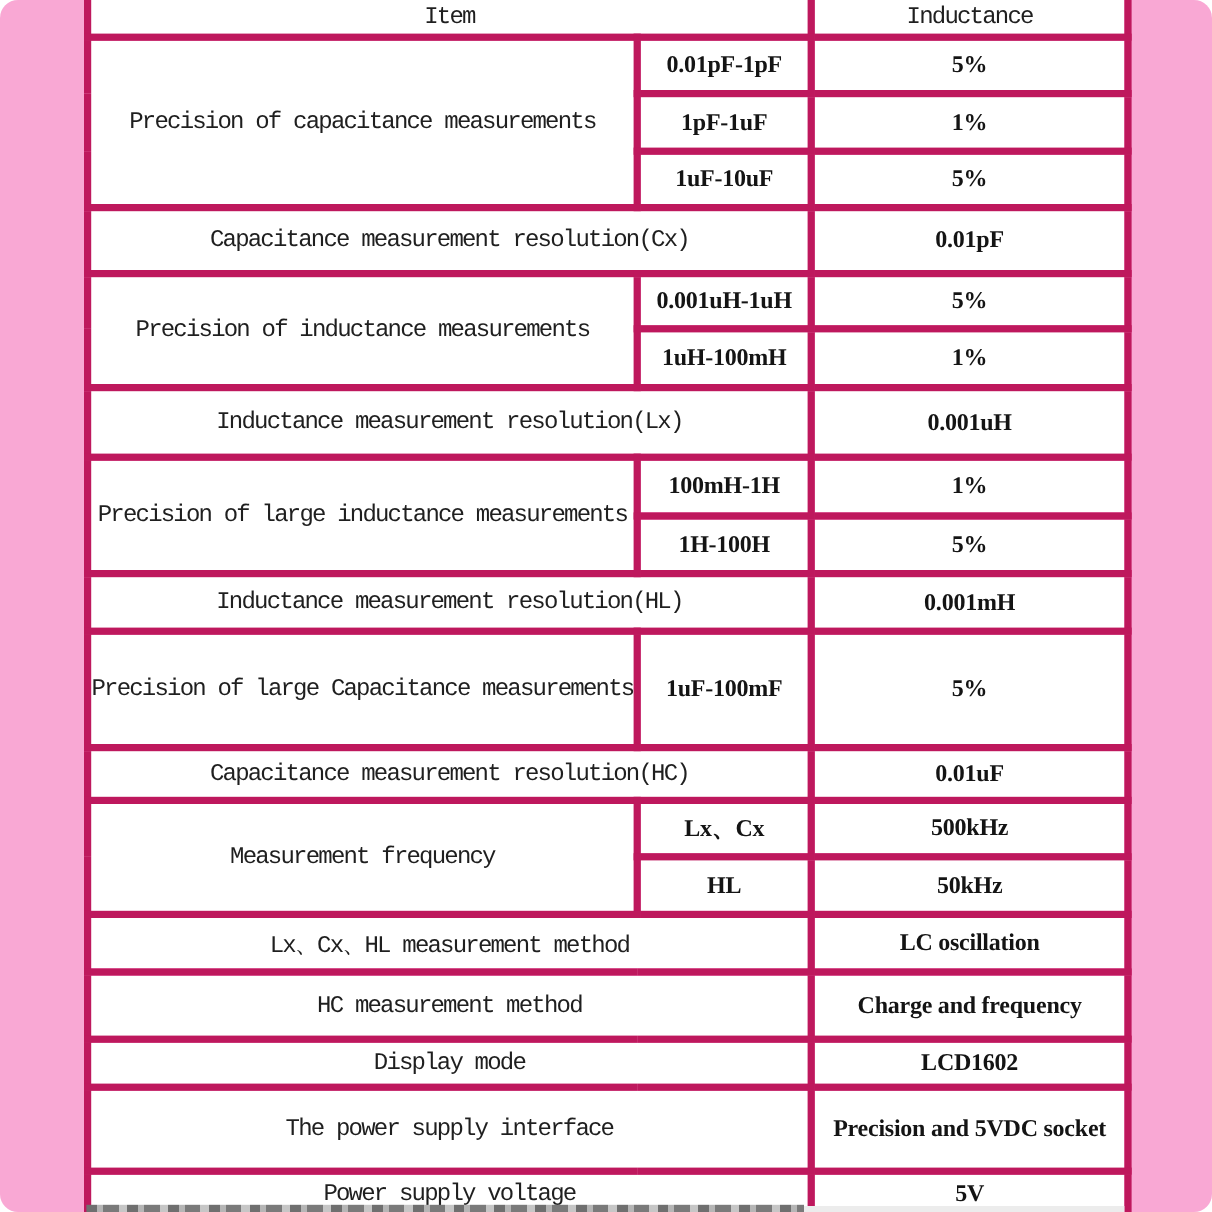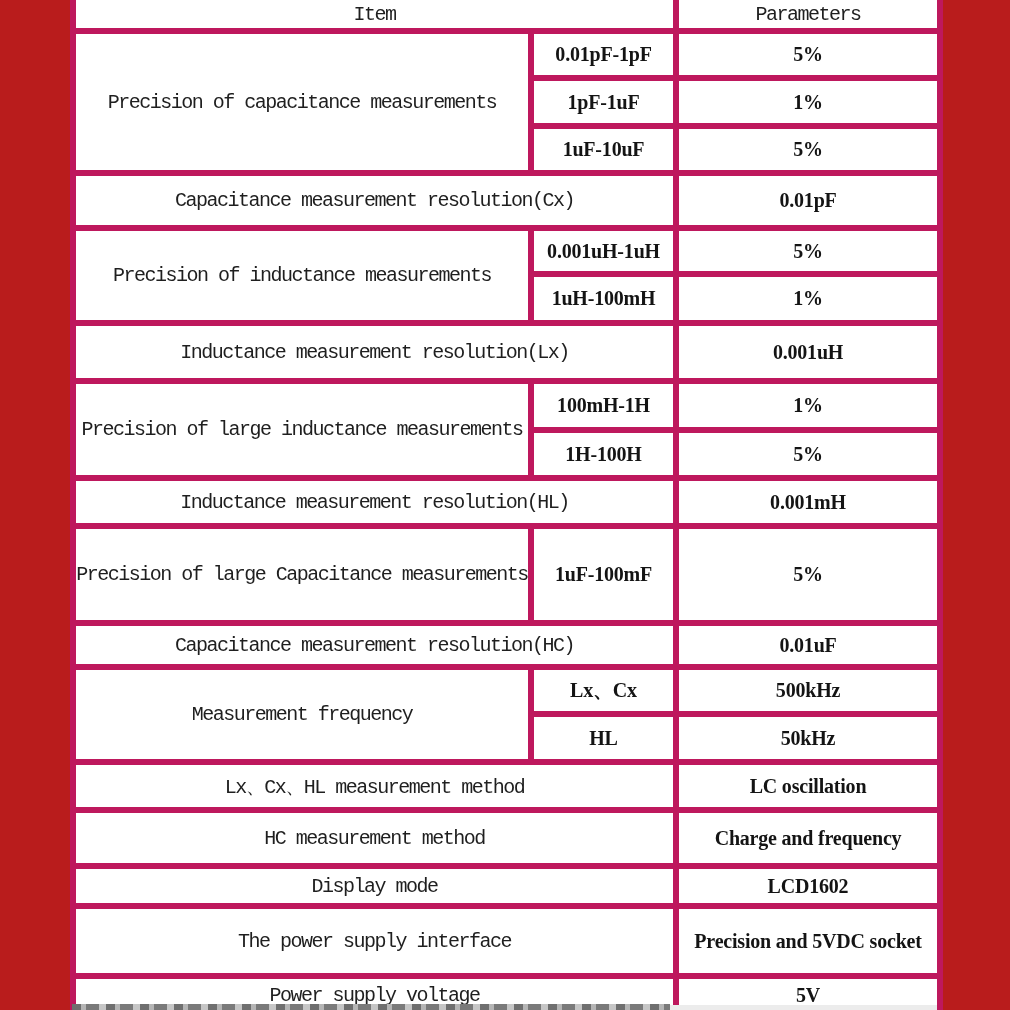--- a/index.html
+++ b/index.html
@@ -2,23 +2,24 @@
 <html><head>
 <meta charset="utf-8">
 <style>
   * { margin: 0; padding: 0; box-sizing: border-box; }
   html, body { background: #ffffff; }
 
   .page {
     position: relative;
     width: 1010px;
     height: 1010px;
-    background: #b91c1c;
+    background: #f9a8d4;
     overflow: hidden;
     font-family: "Liberation Sans", sans-serif;
+    border-radius: 15px;
   }
 
   table.spec {
     position: absolute;
     left: 70px;
     top: 0;
     width: 867px;
     border-collapse: collapse;
     table-layout: fixed;
   }
@@ -85,21 +86,21 @@
 
   <table class="spec">
     <colgroup>
       <col style="width:458px">
       <col style="width:145px">
       <col style="width:264px">
     </colgroup>
     <tbody>
       <tr class="hdr" style="height:31px">
         <td class="lbl" colspan="2">Item</td>
-        <td class="lbl">Parameters</td>
+        <td class="lbl">Inductance</td>
       </tr>
 
       <tr style="height:47px">
         <td class="lbl" rowspan="3">Precision of capacitance measurements</td>
         <td class="val sub">0.01pF-1pF</td>
         <td class="val">5%</td>
       </tr>
       <tr style="height:48px">
         <td class="val sub">1pF-1uF</td>
         <td class="val">1%</td>

